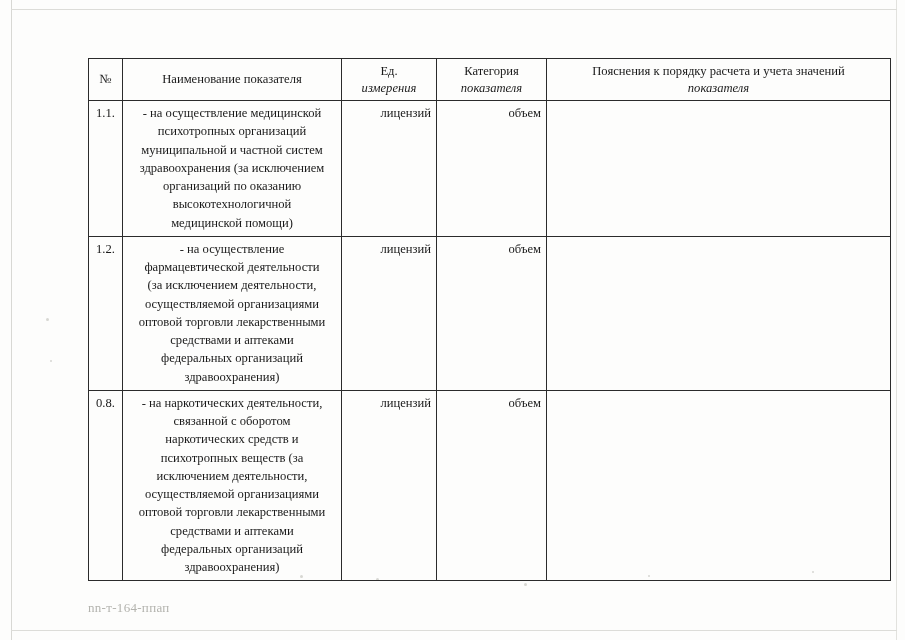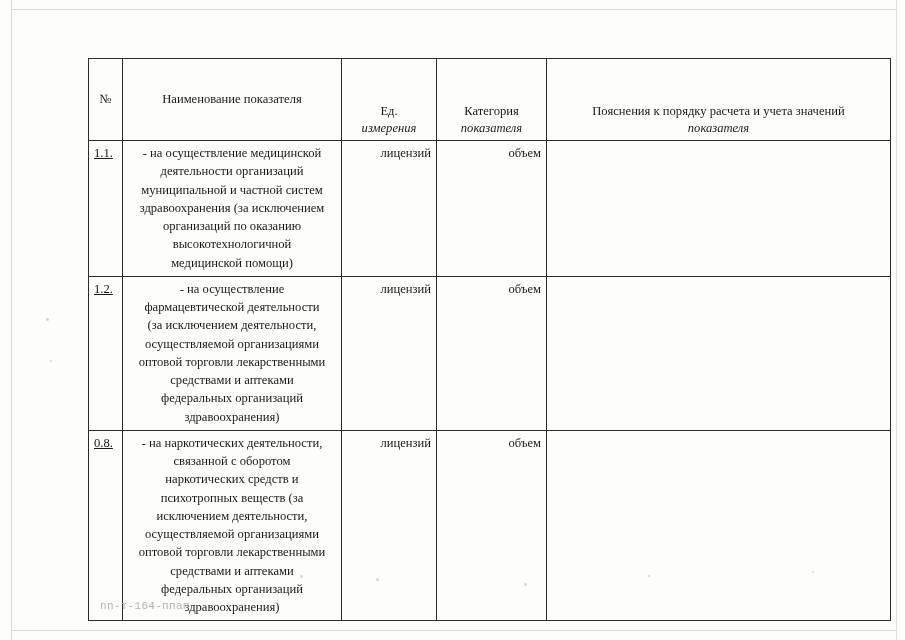--- a/index.html
+++ b/index.html
@@ -76,50 +76,49 @@
     padding: 4px 4px;
     line-height: 1.32;
   }
   .col-num   { width: 34px; }
   .col-name  { width: 219px; }
   .col-unit  { width: 95px; }
   .col-cat   { width: 110px; }
   .col-expl  { width: 344px; }
 
   .cell-num {
-    text-align: left;
+    text-align: center;
     padding-left: 5px;
-    text-decoration: underline;
   }
   .cell-text {
     text-align: center;
   }
   .cell-text .line {
     display: block;
     white-space: nowrap;
   }
   .cell-plain {
     text-align: right;
   }
-  .th-two-line .l1 { display: block; margin-top: 40px; }
+  .th-two-line .l1 { display: block; }
   .th-two-line .l2 { display: block; font-style: italic; }
 
   
   .speck {
     position: absolute;
     background: #c9c9c4;
     border-radius: 50%;
     opacity: 0.75;
   }
   .footer-mark {
     position: absolute;
-    left: 100px;
+    left: 88px;
     top: 600px;
-    font-family: Liberation Mono, monospace;
-    font-size: 11px;
+    font-family: Liberation Serif, serif;
+    font-size: 13px;
     color: #b3b3ae;
     letter-spacing: 0.3px;
   }
 </style>
 </head>
 <body>
 
 <div class="page">
 
   <div class="scan-edge-left"></div>
@@ -159,21 +158,21 @@
           <span class="l1">Пояснения к порядку расчета и учета значений</span>
           <span class="l2">показателя</span>
         </th>
       </tr>
     </thead>
     <tbody>
       <tr>
         <td class="cell-num">1.1.</td>
         <td class="cell-text">
           <span class="line">- на осуществление медицинской</span>
-          <span class="line">деятельности организаций</span>
+          <span class="line">психотропных организаций</span>
           <span class="line">муниципальной и частной систем</span>
           <span class="line">здравоохранения (за исключением</span>
           <span class="line">организаций по оказанию</span>
           <span class="line">высокотехнологичной</span>
           <span class="line">медицинской помощи)</span>
         </td>
         <td class="cell-plain">лицензий</td>
         <td class="cell-plain">объем</td>
         <td class="cell-plain"></td>
       </tr>

